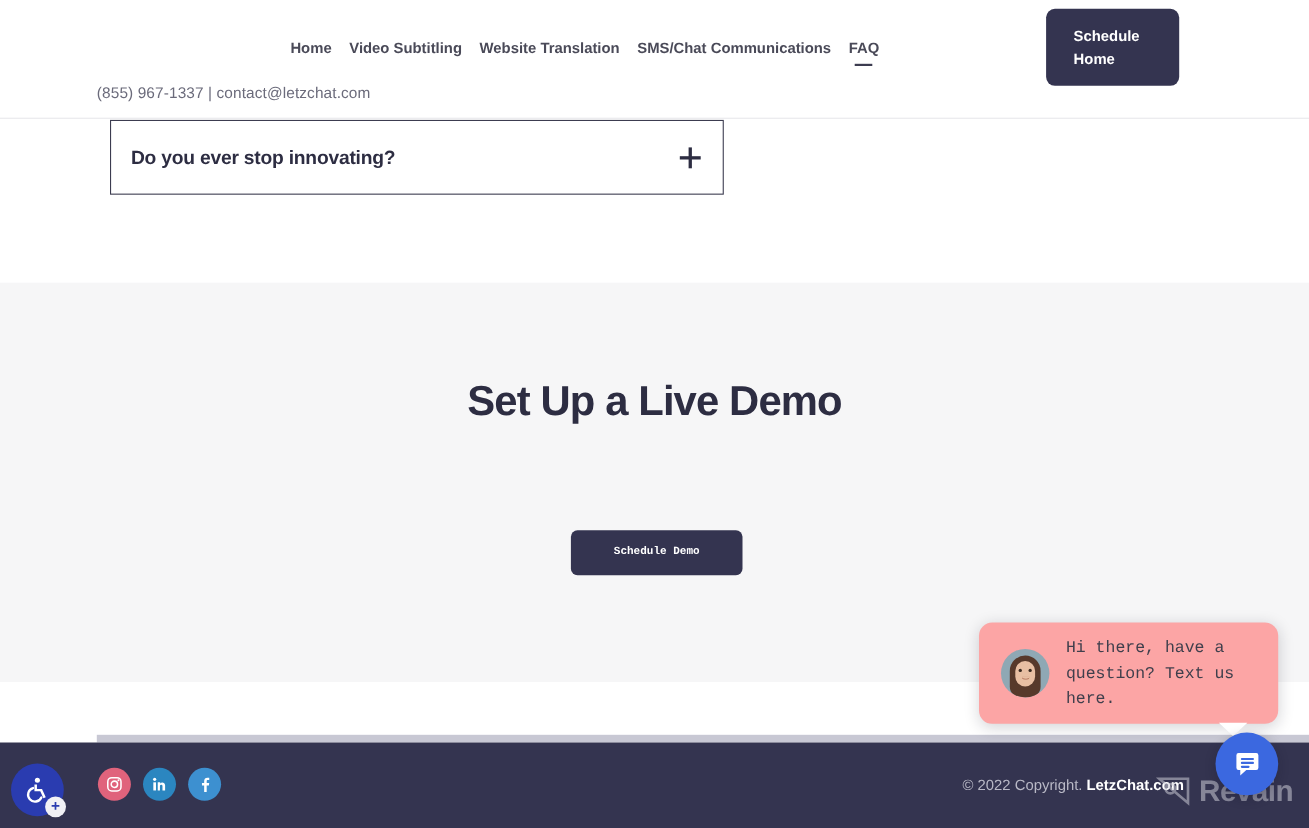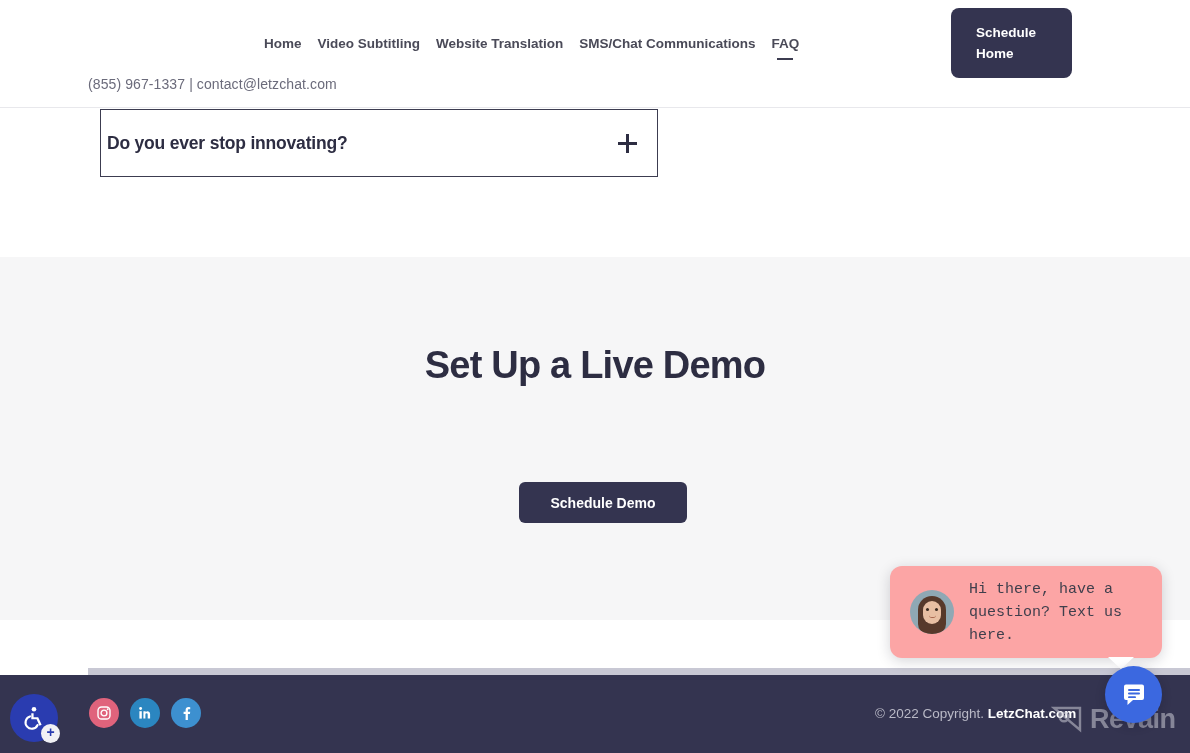--- a/index.html
+++ b/index.html
@@ -46,21 +46,21 @@
     position: absolute; left: 88px; top: 76px;
     font-size: 14px; color: #6b6b7b; letter-spacing: 0.1px;
   }
 
   
   .faq-wrap { position: absolute; top: 108px; left: 0; width: 1190px; height: 159px; background:#fff; }
   .faq-item {
     position: absolute; left: 100px; top: 1px; width: 558px; height: 68px;
     border: 1px solid #3c3c50; background: #ffffff; cursor: pointer;
     display: flex; align-items: center; justify-content: space-between;
-    padding: 0 20px 0 6px;
+    padding: 0 20px 0 18px;
   }
   .faq-q { font-size: 17.5px; font-weight: bold; color: #2d2d42; letter-spacing: -0.2px; }
   .faq-plus { position: relative; width: 19px; height: 19px; flex: none; }
   .faq-plus::before, .faq-plus::after {
     content: ""; position: absolute; background: #2d2d42;
   }
   .faq-plus::before { left: 0; top: 8px; width: 19px; height: 3px; }
   .faq-plus::after { top: 0; left: 8px; height: 19px; width: 3px; }
 
   
@@ -71,24 +71,24 @@
   .demo-title {
     position: absolute; top: 87px; left: 0; width: 1190px; text-align: center;
     font-size: 38px; font-weight: bold; color: #2d2d42; letter-spacing: -0.8px;
   }
   .demo-sub {
     position: absolute; top: 141px; left: 0; width: 1190px; text-align: center;
     font-size: 15.5px; color: #8a8a98; line-height: 26px;
   }
   .demo-sub .l2 { display: block; }
   .demo-cta {
-    position: absolute; top: 225px; left: 519px; width: 168px; height: 41px;
+    position: absolute; top: 225px; left: 519px; width: 156px; height: 41px;
     background: #343450; border: none; border-radius: 6px; cursor: pointer;
-    color: #ffffff; font-size: 14px; font-weight: bold;
-    font-family: Liberation Sans, sans-serif;
+    color: #ffffff; font-size: 10px; font-weight: bold;
+    font-family: Liberation Mono, monospace;
   }
 
   
   .white-band {
     position: absolute; top: 630px; left: 0; width: 1190px; height: 38px; background: #ffffff;
   }
   .scroll-strip {
     position: absolute; top: 668px; left: 88px; width: 1102px; height: 7px;
     background: #c8c8d4;
   }

